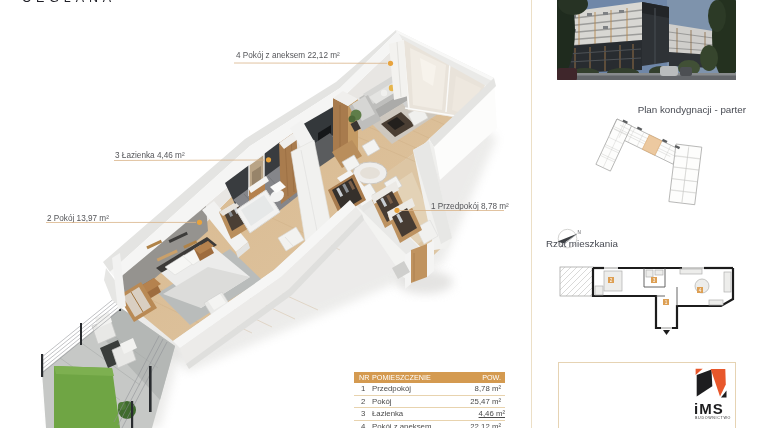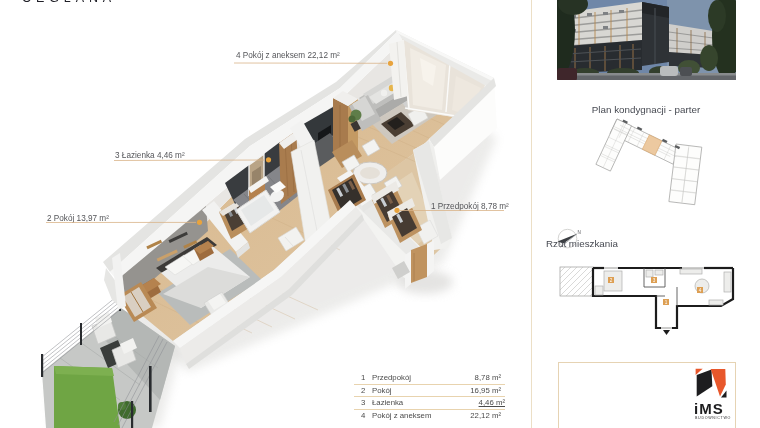--- a/index.html
+++ b/index.html
@@ -479,21 +479,21 @@
      <rect x="0" y="73" width="179" height="2.5" fill="#888b8d"></rect>
     </g>
 
   <g>
     <rect x="0" y="68" width="20" height="13" rx="3" fill="#3f262b"></rect>
     <rect x="103" y="66" width="18" height="10" rx="3" fill="#b9bcbd"></rect>
     <rect x="123" y="67" width="12" height="9" rx="2" fill="#4c4f53"></rect>
   </g>
 </svg>
 
-<div class="abs" style="left:546px;top:104px;width:200px;text-align:center;font-size:9.8px;color:#474a52;">Plan kondygnacji - parter</div>
+<div class="abs" style="left:546px;top:104px;width:200px;text-align:right;font-size:9.8px;color:#474a52;">Plan kondygnacji - parter</div>
 
 <svg class="abs" style="left:560px;top:110px;" width="180" height="110" viewBox="0 0 180 110">
   <g stroke="#9a9a98" stroke-width="0.7" fill="#fdfdfc">
     <polygon points="57.0,9.0 119.9,39.7 112.9,54.1 50.0,23.4"></polygon>
     <polygon points="57.0,9.0 35.9,54.3 50.4,61.1 71.5,15.8"></polygon>
     <polygon points="116.0,34.0 108.9,91.6 134.7,94.7 141.8,37.2"></polygon>
   </g>
   <g stroke="#b9b9b7" stroke-width="0.35">
         <line x1="114.5" y1="45.9" x2="140.3" y2="49.1"></line>
         <line x1="113.2" y1="56.8" x2="139.0" y2="60.0"></line>
@@ -603,29 +603,34 @@
     <text x="59" y="23.8">2</text>
       <text x="102" y="23.8">3</text>
     <text x="114" y="45.8">1</text>
       <text x="148" y="33.8">4</text>
   </g>
 
   <polygon points="111,72 118,72 114.5,77" fill="#1c1c1c"></polygon>
 </svg>
 
 <div class="abs" style="left:354px;top:372px;width:151px;font-size:7.8px;color:#4b4b4b;">
+  <div style="background:#d49a50;color:#fff;height:11px;line-height:11.5px;position:relative;font-size:7.2px;">
+    <span style="position:absolute;left:5px;">NR</span>
+    <span style="position:absolute;left:18px;">POMIESZCZENIE</span>
+    <span style="position:absolute;right:4px;">POW.</span>
+  </div>
   <div style="height:11.5px;line-height:11.5px;position:relative;border-bottom:1px solid #e8d3ae;">
     <span style="position:absolute;left:7px;">1</span>
       <span style="position:absolute;left:18px;">Przedpokój</span>
       <span style="position:absolute;right:4px;margin-left:24px;">8,78 m²</span>
   </div>
   <div style="height:11.5px;line-height:11.5px;position:relative;border-bottom:1px solid #e8d3ae;">
     <span style="position:absolute;left:7px;">2</span>
       <span style="position:absolute;left:18px;">Pokój</span>
-      <span style="position:absolute;right:4px;">16,95 m²</span>
+      <span style="position:absolute;right:4px;">25,47 m²</span>
   </div>
   <div style="height:11.5px;line-height:11.5px;position:relative;border-bottom:1px solid #e8d3ae;">
     <span style="position:absolute;left:7px;">3</span>
       <span style="position:absolute;left:18px;">Łazienka</span>
       <span style="position:absolute;right:0;text-decoration:underline;">4,46 m²</span>
   </div>
   <div style="height:11.5px;line-height:11.5px;position:relative;">
     <span style="position:absolute;left:7px;">4</span>
       <span style="position:absolute;left:18px;">Pokój z aneksem</span>
       <span style="position:absolute;right:4px;">22,12 m²</span>

